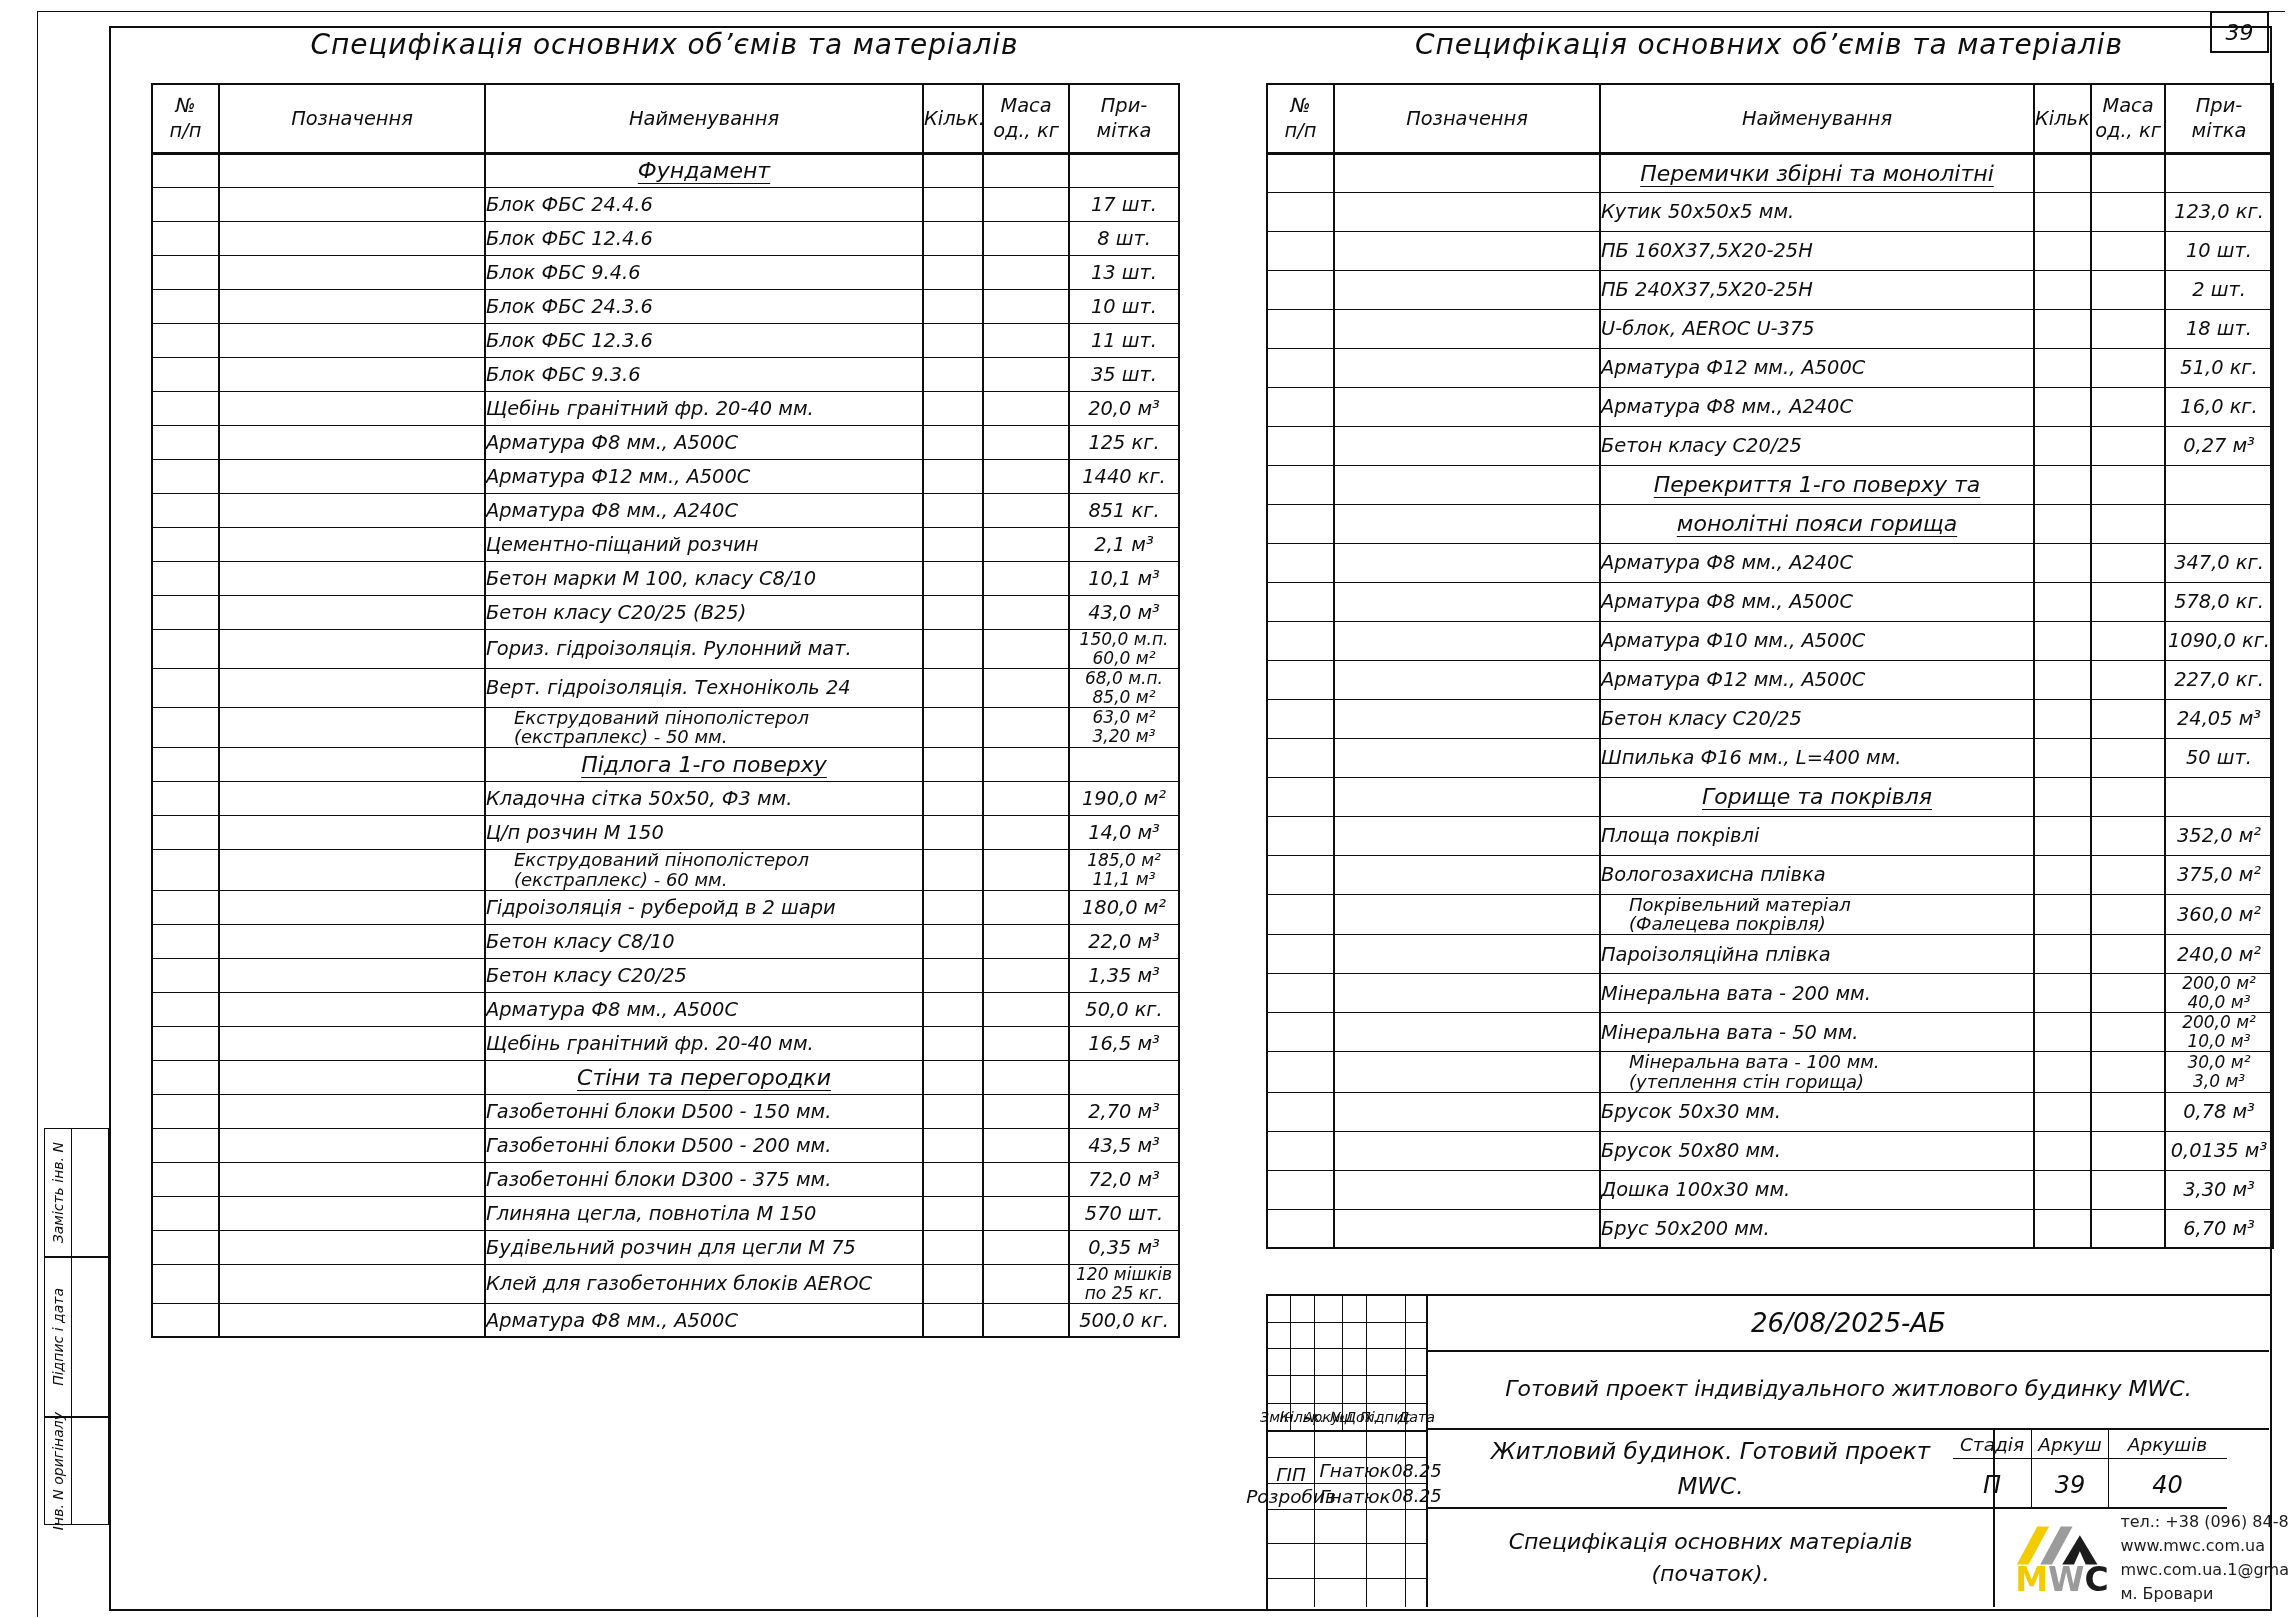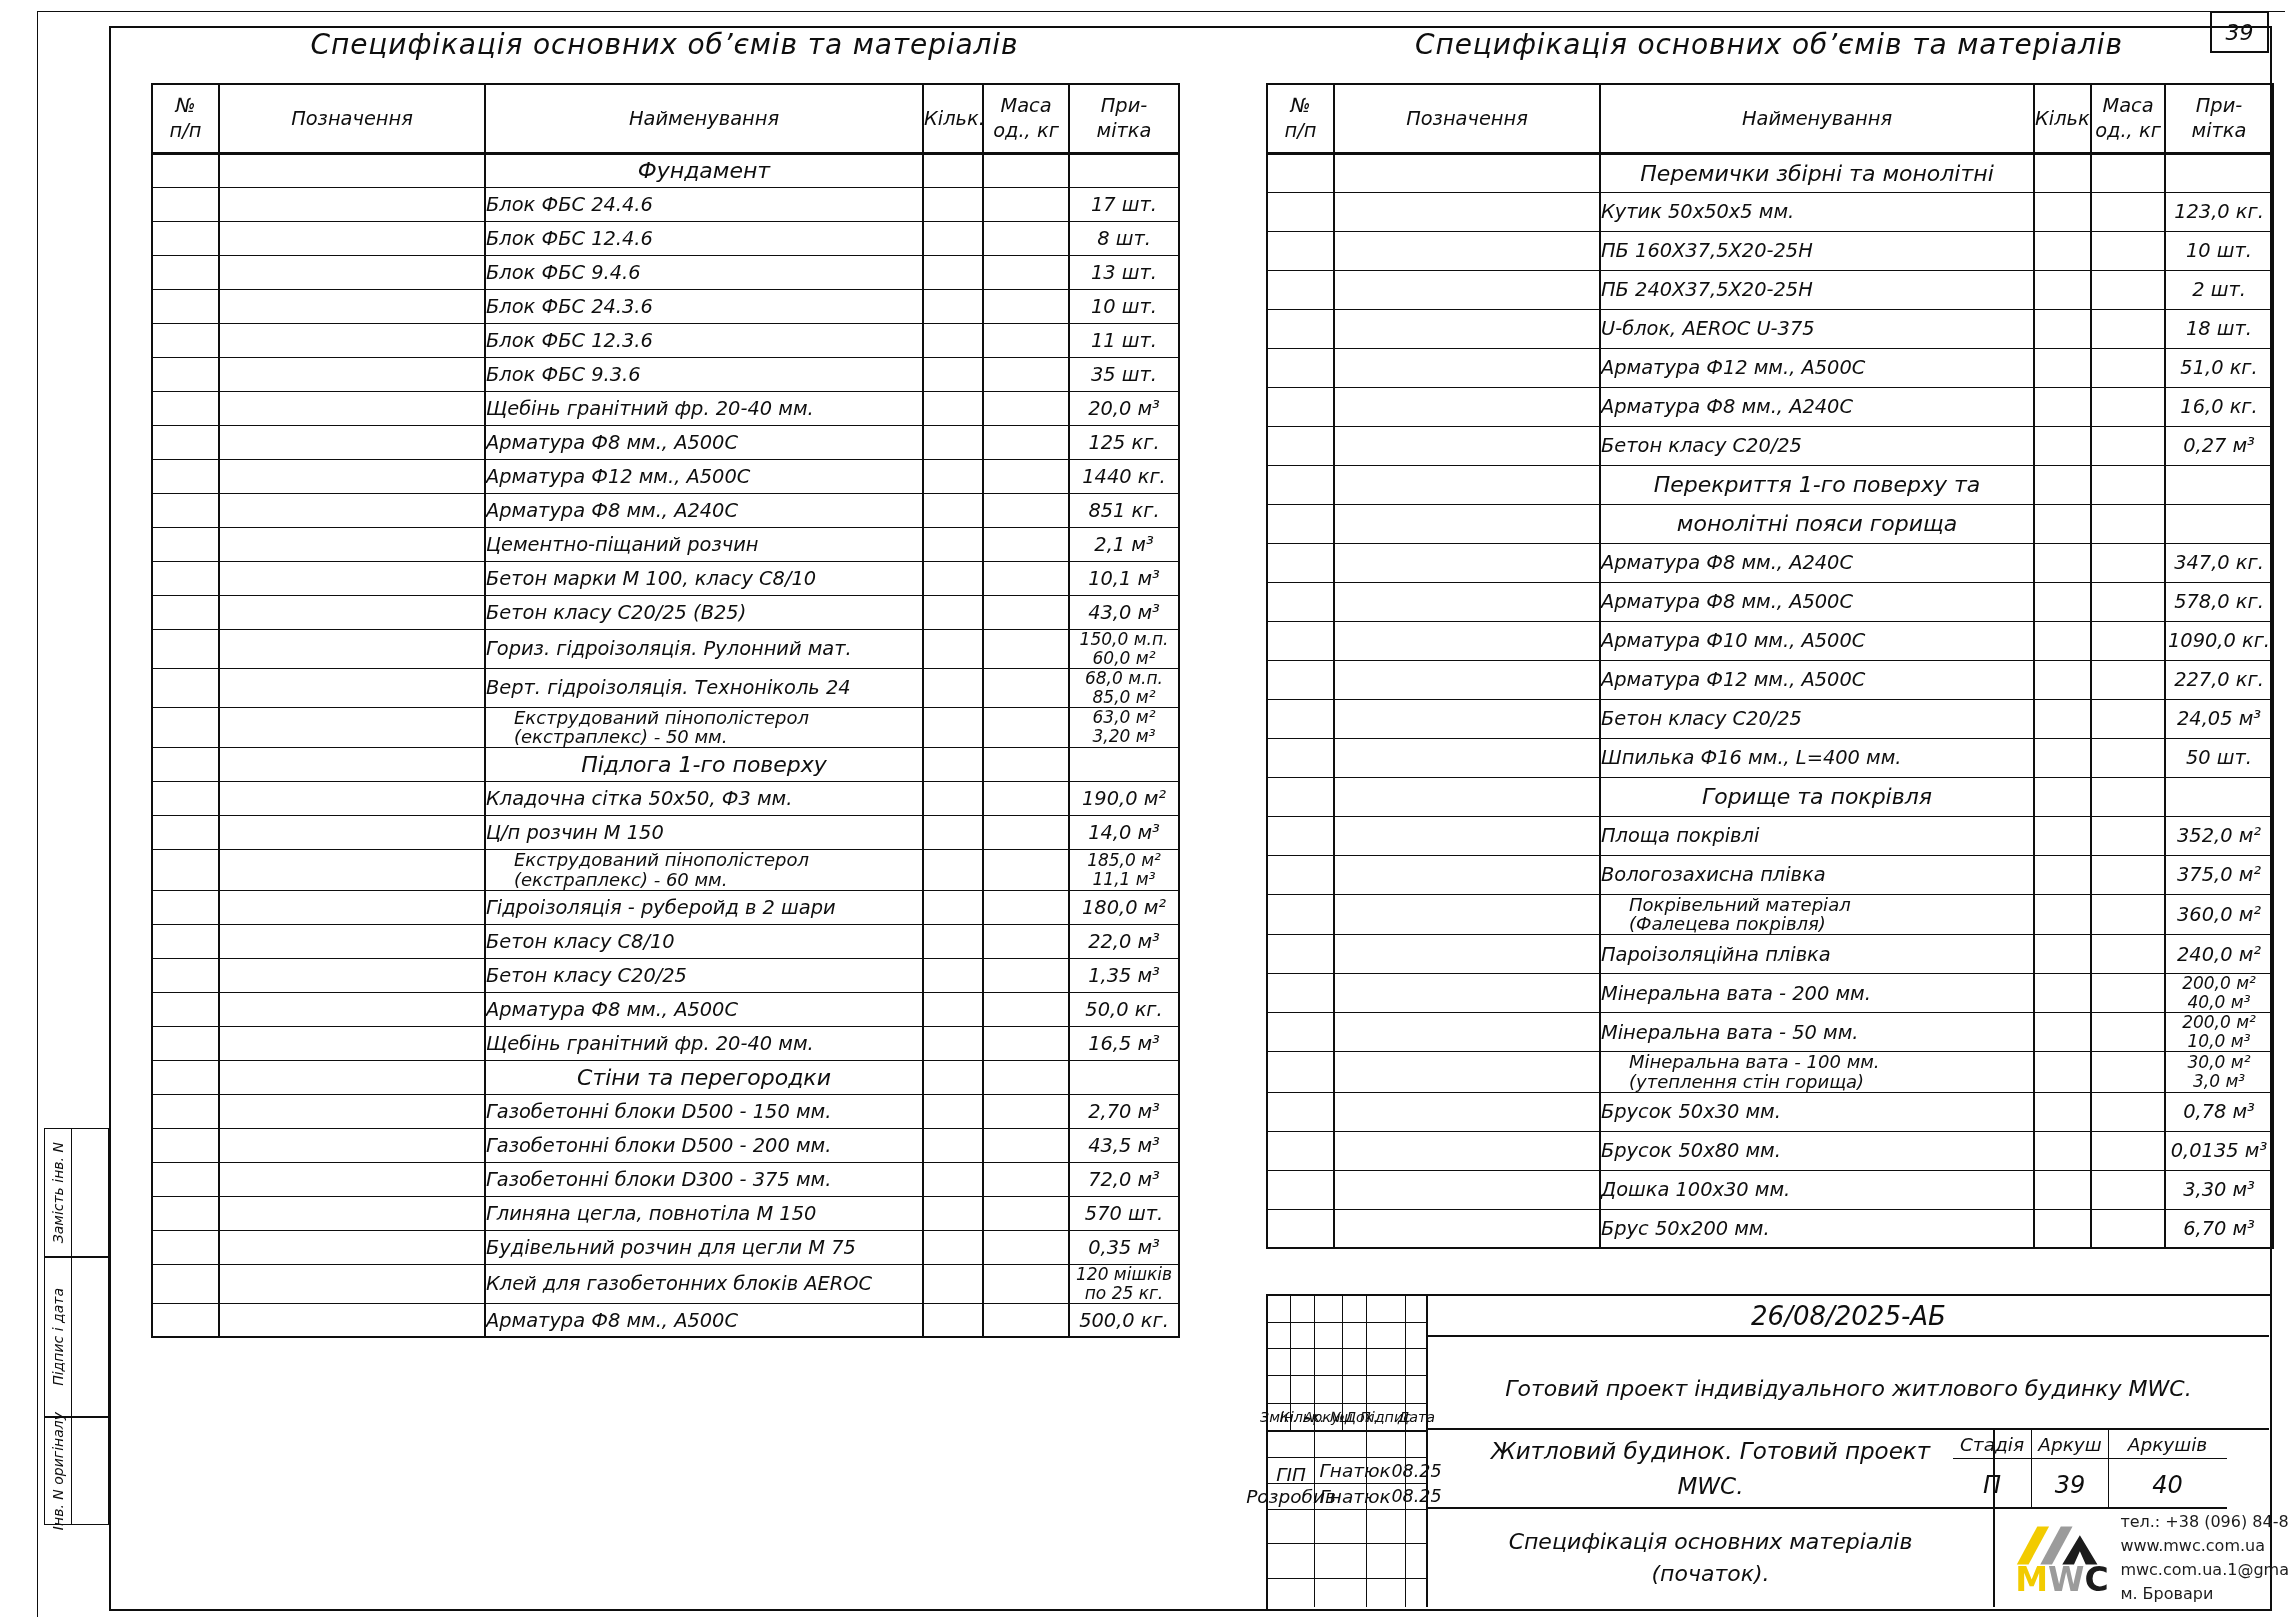--- a/index.html
+++ b/index.html
@@ -25,21 +25,21 @@
   #left-table tbody tr{height:34px;}
   #right-table tbody tr{height:39px;}
   table.spec th,table.spec td{padding:0;border-left:2.8px solid #0e0e0e;overflow:hidden;}
   table.spec th:first-child,table.spec td:first-child{border-left:none;}
   table.spec thead th{border-bottom:3.7px solid #0e0e0e;font-weight:normal;font-size:19.4px;line-height:1.3;
         white-space:pre-line;text-align:center;vertical-align:middle;}
   table.spec tbody td{border-top:0.9px solid #0e0e0e;vertical-align:middle;font-size:19.4px;}
   td.c-name{text-align:left;padding-left:14.8px;font-size:21px;}
   td.c-name.two-line{font-size:18px;line-height:1.1;white-space:pre-line;padding-left:28px;}
   td.c-name.section-cell{text-align:center;padding-left:0;font-size:22px;}
-  .section-text{text-underline-offset:4.6px;text-decoration-thickness:1.4px;}
+  .section-text{text-decoration:underline;text-underline-offset:4.6px;text-decoration-thickness:1.4px;}
   td.c-note{text-align:center;font-size:19.4px;}
   td.c-note.two-note{font-size:17px;line-height:1.12;white-space:pre-line;}
   
   .stamp{position:absolute;left:44px;width:65px;border:1.8px solid #0e0e0e;box-sizing:border-box;display:flex;}
   #stamp-1{top:1128px;height:129px;}
   #stamp-2{top:1257px;height:160px;}
   #stamp-3{top:1417px;height:108px;}
   .stamp-label{width:26px;border-right:1.8px solid #0e0e0e;display:flex;align-items:center;justify-content:center;}
   .stamp-label span{writing-mode:vertical-rl;transform:rotate(180deg);font-size:14px;white-space:nowrap;}
   .stamp-value{flex:1;}
@@ -51,21 +51,21 @@
   .hline.th2{border-top-width:1.8px;}
   .hline.th3{border-top-width:2.8px;}
   .vline{position:absolute;width:0;border-left:1.4px solid #0e0e0e;}
   .vline.th2{border-left-width:1.8px;}
   .cellc{display:flex;align-items:center;justify-content:center;text-align:center;}
   #tb-grid{left:0;top:0;width:160px;height:311px;border-right:2.8px solid #0e0e0e;}
   .tb-collabel{top:107px;height:27px;font-size:14.3px;}
   .sig-role{font-size:18.5px;}
   .sig-name{font-size:18.5px;justify-content:flex-start;padding-left:5.5px;}
   .sig-date{font-size:17.5px;}
-  #tb-doccode{left:160px;top:0;width:841px;height:41px;border-bottom:2.8px solid #0e0e0e;font-size:26px;}
+  #tb-doccode{left:160px;top:0;width:841px;height:56px;border-bottom:2.8px solid #0e0e0e;font-size:26px;}
   #tb-project{left:160px;top:52px;width:841px;height:82px;border-bottom:2.8px solid #0e0e0e;font-size:22px;}
   #tb-object{left:160px;top:134px;width:567px;height:79px;border-right:2.8px solid #0e0e0e;border-bottom:2.8px solid #0e0e0e;
         font-size:23px;line-height:1.5;white-space:pre-line;}
   #tb-stage{left:685px;top:134px;width:274px;height:79px;border-bottom:2.8px solid #0e0e0e;}
   .stage-hd{top:0;height:29px;font-size:18.5px;border-bottom:1.8px solid #0e0e0e;}
   .stage-val{top:29px;height:51px;font-size:24px;}
   #tb-sheet-title{left:160px;top:213px;width:567px;height:98px;border-right:2.8px solid #0e0e0e;
         font-size:22px;line-height:1.45;white-space:pre-line;}
   #tb-logo{left:726px;top:213px;width:274px;height:98px;display:flex;align-items:center;gap:9.2px;padding:3.7px 5.5px 3.7px 9.2px;}
   .logo{display:flex;flex-direction:column;align-items:flex-start;font-style:normal;margin-left:12px;}

